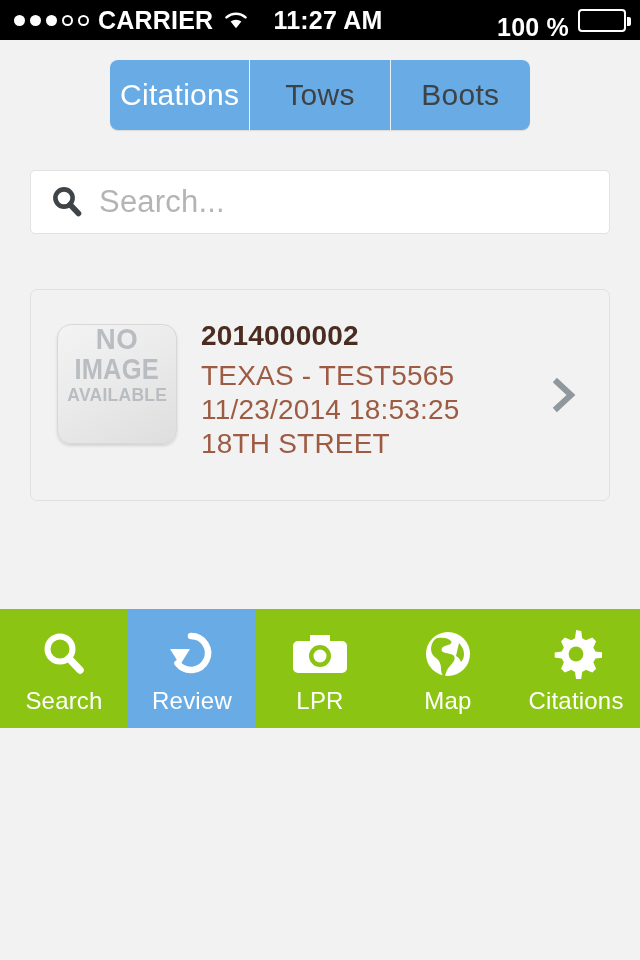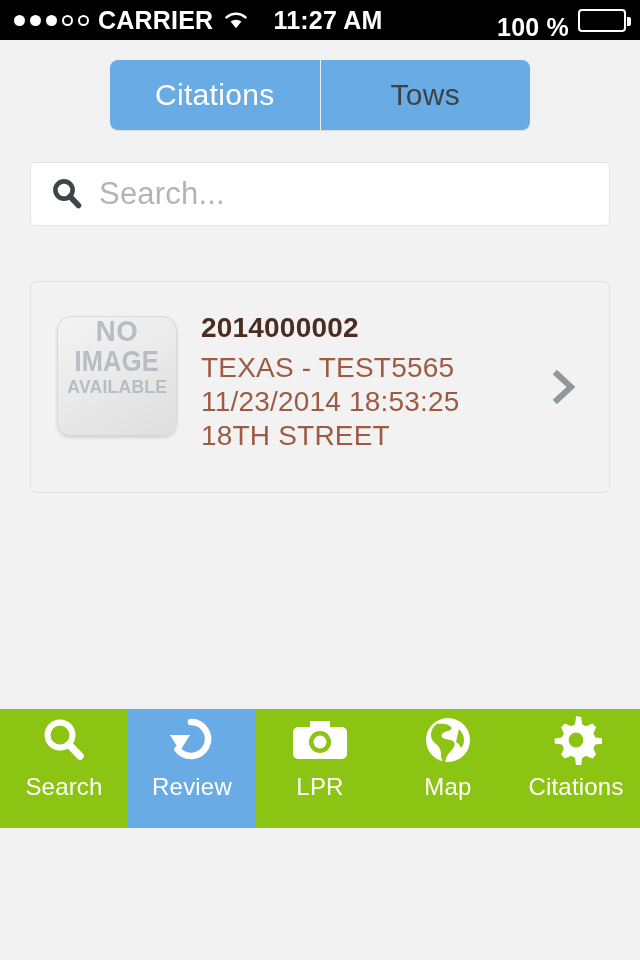--- a/index.html
+++ b/index.html
@@ -4,21 +4,21 @@
 <style>
   * { box-sizing: border-box; margin: 0; padding: 0; }
   html, body {
     width: 640px; height: 960px;
     font-family: "Liberation Sans", sans-serif;
     background: #f2f2f2;
     overflow: hidden;
   }
   .phone {
     position: relative;
-    width: 640px; height: 828px;
+    width: 640px; height: 728px;
     display: flex;
     flex-direction: column;
     background: #c4b5fd;
   }
 
   
   .statusbar {
     height: 40px;
     background: #000;
     color: #fff;
@@ -100,21 +100,21 @@
     display: flex;
     align-items: center;
     justify-content: center;
     border-right: 1px solid #eaf3fb;
     letter-spacing: 0.3px;
   }
   .seg:last-child { border-right: none; }
   .seg.active { color: #ffffff; text-align: center; }
 
   
-  .search-wrap { padding: 32px 30px 0 30px; }
+  .search-wrap { padding: 40px 30px 0 30px; }
   .searchbox {
     height: 64px;
     background: #fff;
     border: 1px solid #e2e2e2;
     border-radius: 5px;
     display: flex;
     align-items: center;
     padding: 0 18px;
     gap: 14px;
   }
@@ -203,21 +203,21 @@
   .tabbar {
     flex: 0 0 119px;
     display: flex;
     background: #8cc413;
   }
   .tab {
     flex: 1 1 0;
     display: flex;
     flex-direction: column;
     align-items: center;
-    justify-content: flex-start;
+    justify-content: center;
     gap: 6px;
     color: #ffffff;
     background: #8cc413;
     padding-top: 4px;
   }
   .tab.active { background: #69ace5; }
   .tab-icon { height: 54px; display: flex; align-items: center; justify-content: center; }
   .tab-label { font-size: 24px; color: #ffffff; letter-spacing: 0.2px; }
 </style>
 </head>
@@ -250,20 +250,21 @@
       </span>
     </div>
   </div>
 
   <div class="content">
 
     <div class="segbar-wrap">
       <div class="segbar">
         <div class="seg active">Citations</div>
         <div class="seg">Tows</div>
+        <div class="seg">Boots</div>
       </div>
     </div>
 
     <div class="search-wrap">
       <div class="searchbox">
         <span class="search-icon">
           <svg width="36" height="36" viewBox="0 0 36 36">
             <circle cx="15" cy="14" r="8.6" stroke="#3f4448" stroke-width="4.6" fill="none"></circle>
             <line x1="21" y1="20.5" x2="29.5" y2="29.5" stroke="#3f4448" stroke-width="5.6" stroke-linecap="round"></line>
           </svg>

